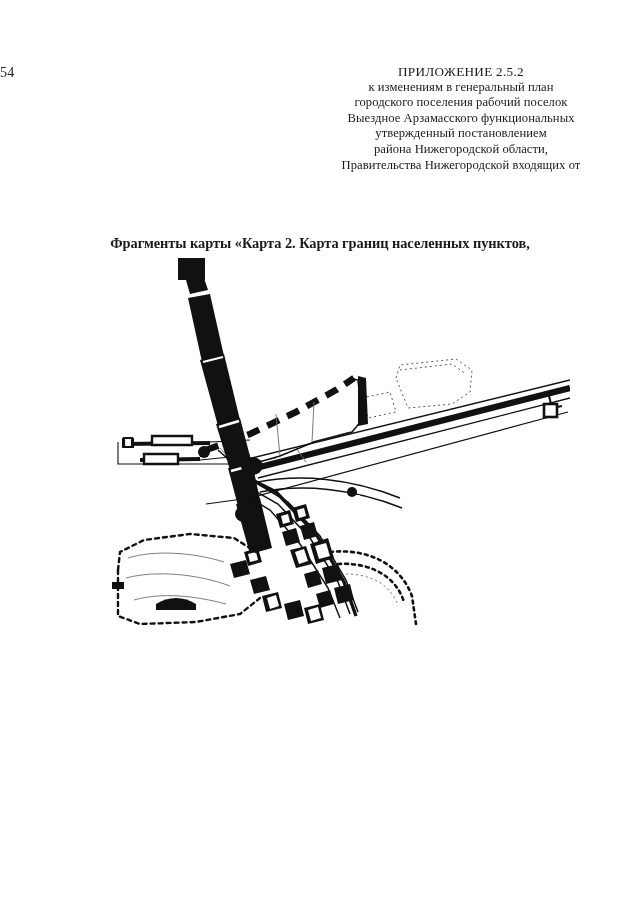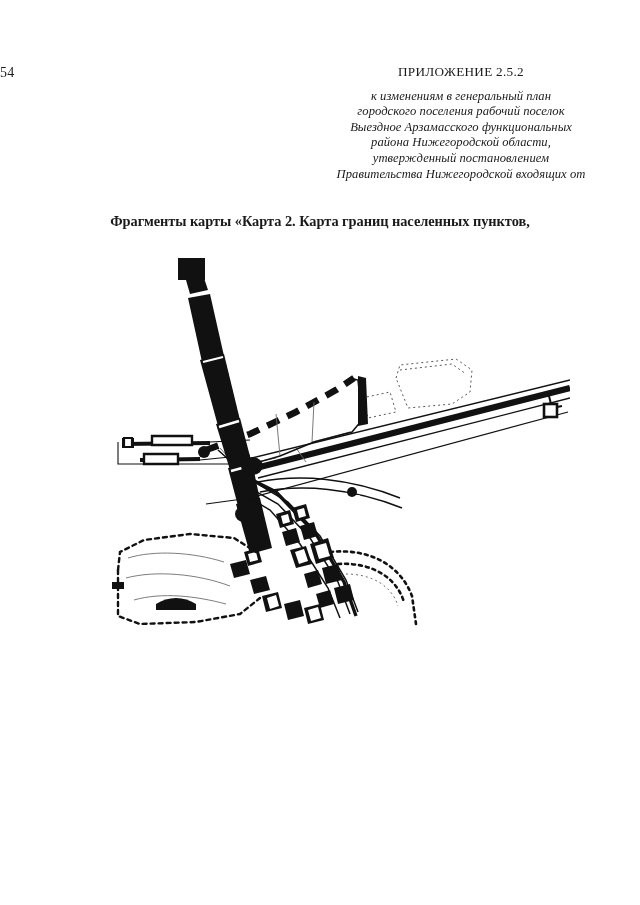--- a/index.html
+++ b/index.html
@@ -40,45 +40,44 @@
     position: absolute;
     top: 64px;
     left: 330px;
     width: 262px;
     text-align: center;
     line-height: 15.6px;
   }
   .header-block .appendix-title {
     font-size: 13.2px;
     letter-spacing: 0.3px;
-    margin-bottom: 9px;
     white-space: nowrap;
   }
   .header-block .ref-line {
     font-size: 12.6px;
     letter-spacing: 0.05px;
     white-space: nowrap;
-    font-style: italic;
   }
 
   
   .doc-title {
     position: absolute;
     top: 211px;
     left: 45px;
     width: 550px;
     text-align: center;
     font-weight: bold;
     font-size: 14.4px;
     line-height: 20px;
     letter-spacing: -0.05px;
   }
   .doc-title .tl {
     display: block;
     white-space: nowrap;
+    margin-top: 22px;
   }
 
   
   .map-figure {
     position: absolute;
     top: 252px;
     left: 100px;
     width: 470px;
     height: 390px;
   }
@@ -93,22 +92,22 @@
 
 <div class="page">
 
   <div class="page-number">54</div>
 
   <div class="header-block">
     <div class="appendix-title">ПРИЛОЖЕНИЕ 2.5.2</div>
     <div class="ref-line">к изменениям в генеральный план</div>
     <div class="ref-line">городского поселения рабочий поселок</div>
     <div class="ref-line">Выездное Арзамасского функциональных</div>
+    <div class="ref-line">утвержденный постановлением</div>
     <div class="ref-line">района Нижегородской области,</div>
-    <div class="ref-line">утвержденный постановлением</div>
     <div class="ref-line">Правительства Нижегородской входящих от</div>
   </div>
 
   <div class="doc-title">
     <span class="tl">Фрагменты карты «Карта 2. Карта границ населенных пунктов,</span>
   </div>
 
   <div class="map-figure">
     <svg viewBox="0 0 470 390" xmlns="http://www.w3.org/2000/svg">
       <rect x="0" y="0" width="470" height="390" fill="#ffffff"></rect>

